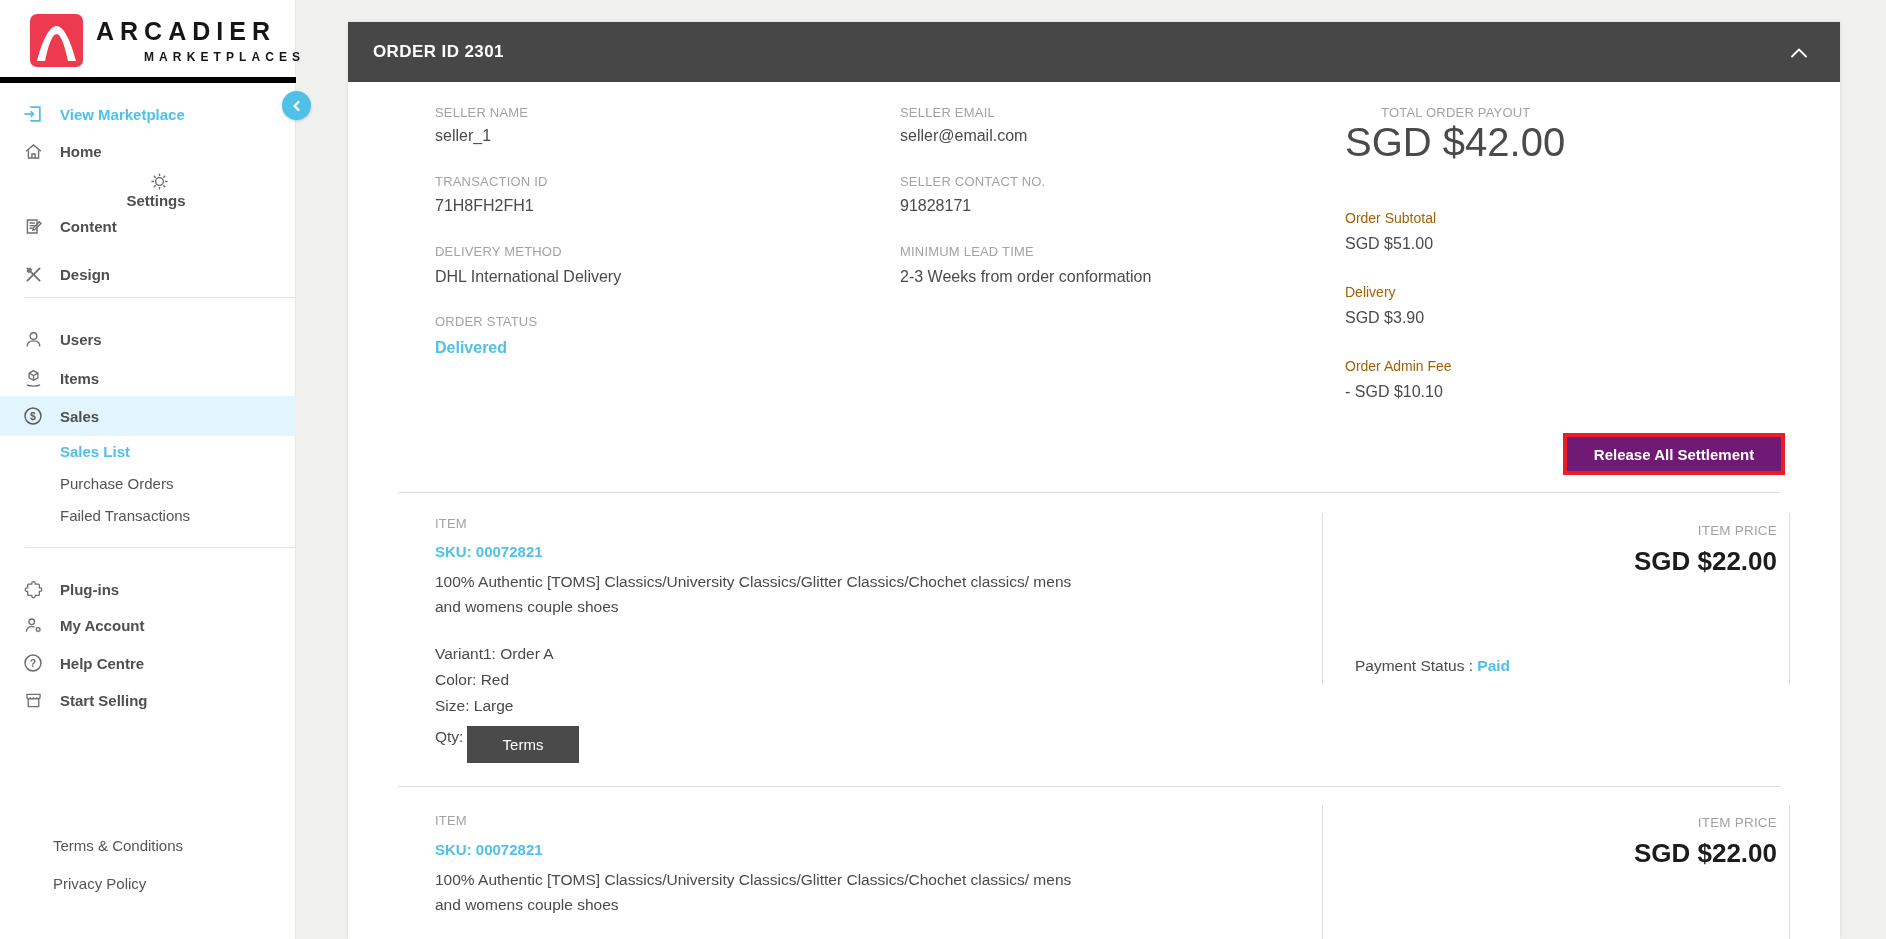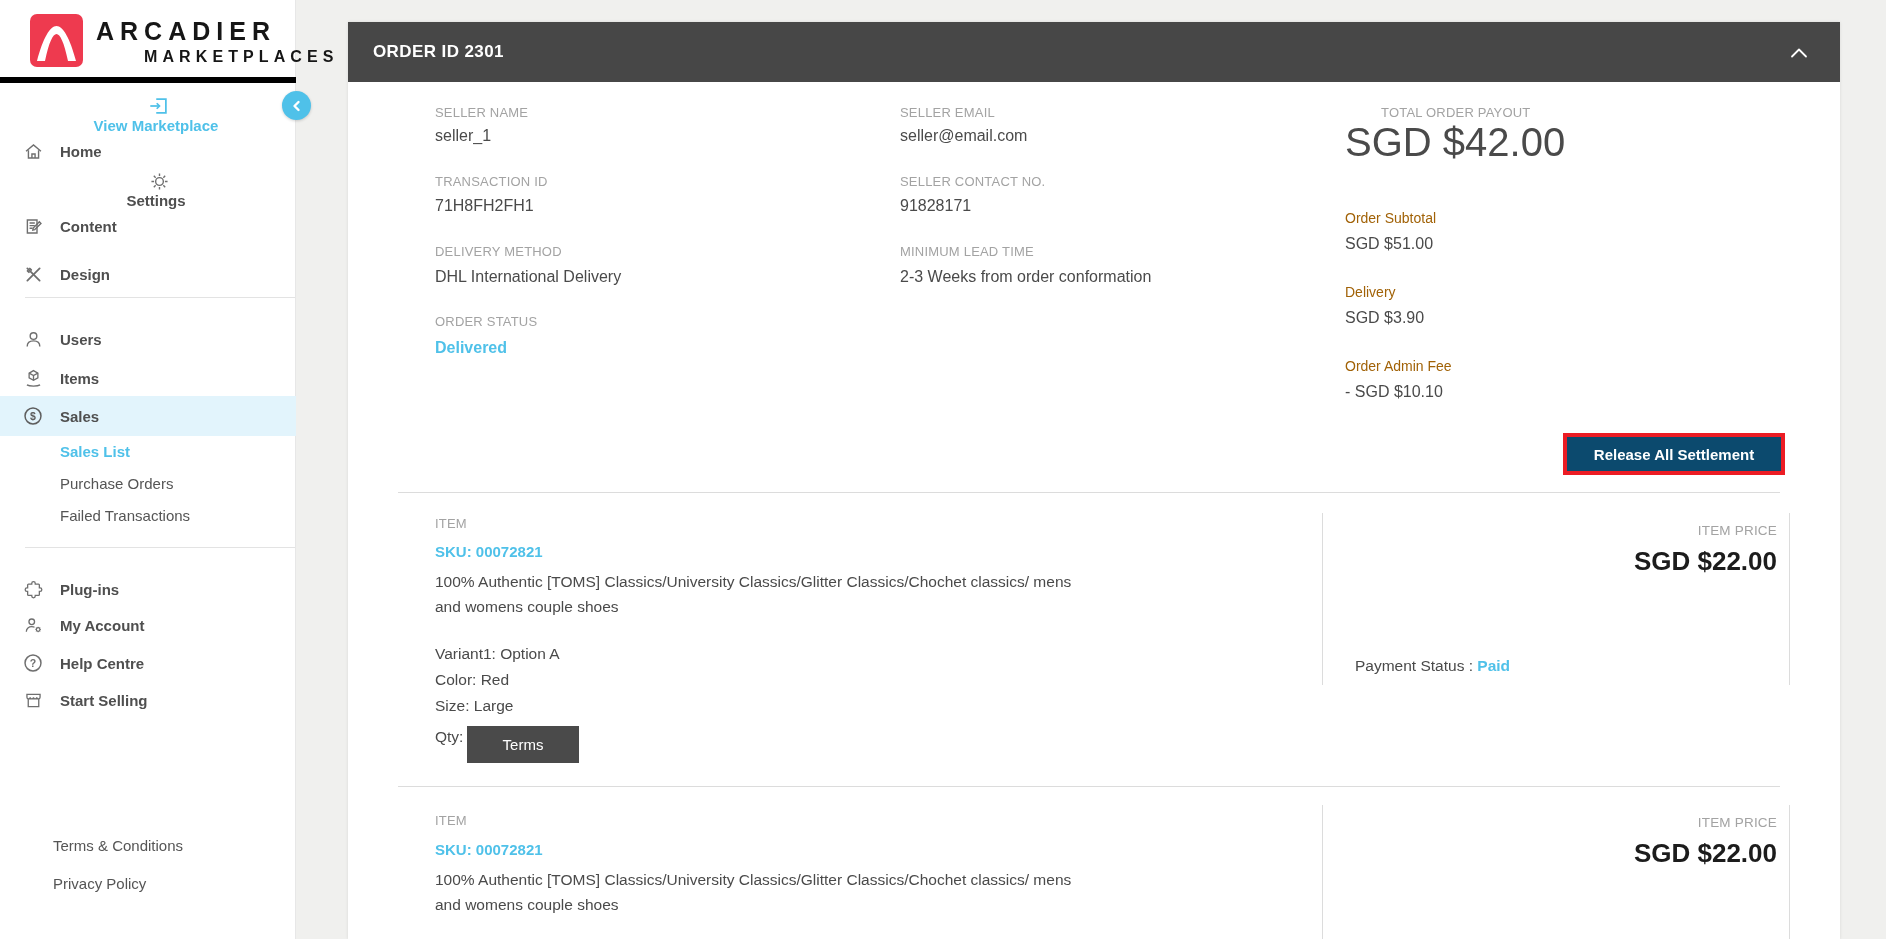--- a/index.html
+++ b/index.html
@@ -16,21 +16,21 @@
     position:absolute; left:0; top:0; width:296px; height:939px;
     background:#ffffff; border-right:1px solid #e7e7e7; z-index:2;
   }
   .logo-block { position:absolute; left:0; top:0; width:296px; height:83px; border-bottom:6px solid #000000;text-decoration:underline; }
   .logo-mark { position:absolute; left:30px; top:14px; width:53px; height:53px; }
   .wordmark { position:absolute; left:96px; top:17px; }
   .wordmark .brand-name {
     font-size:25px; font-weight:700; letter-spacing:6px; color:#161616; line-height:28px; white-space:nowrap;
   }
   .wordmark .brand-sub {
-    font-size:16px; font-weight:700; letter-spacing:5.1px; color:#161616; line-height:16px; margin-top:4px; white-space:nowrap;padding-left:48px;
+    font-size:12px; font-weight:700; letter-spacing:5.1px; color:#161616; line-height:16px; margin-top:4px; white-space:nowrap;padding-left:48px;
   }
   .collapse-btn {
     position:absolute; left:282px; top:91px; width:29px; height:29px; border-radius:50%;
     background:#4fc1e9; z-index:5; display:flex; align-items:center; justify-content:center;
     box-shadow:0 1px 3px rgba(0,0,0,.18); cursor:pointer;
   }
   .nav-row {
     position:absolute; left:0; width:296px; height:38px;
     display:flex; align-items:center; cursor:pointer;
   }
@@ -60,21 +60,21 @@
   .collapse-chevron { position:absolute; right:28px; top:18px; width:26px; height:26px; cursor:pointer; }
 
   .flabel { position:absolute; font-size:13px; color:#a3a3a3; letter-spacing:.2px; white-space:nowrap; }
   .flabel2 { position:absolute; font-size:14px; color:#a16207; white-space:nowrap; }
   .fvalue { position:absolute; font-size:16px; color:#4a4a4a; white-space:nowrap; }
   .fvalue.blue { color:#4fc1e9; font-weight:600; }
   .big-total { position:absolute; font-size:40px; font-weight:400; color:#4a4a4a; white-space:nowrap; }
 
   .release-wrap {
     position:absolute; left:1215px; top:411px; width:222px; height:42px;
-    border:4px solid #ec1c24; background:#0c4a6e;
+    border:4px solid #ec1c24; background:#701a75;
     display:flex; align-items:center; justify-content:center; cursor:pointer;
   }
   .release-wrap .btn-label { color:#ffffff; font-size:15px; font-weight:600; }
 
   .hdivider { position:absolute; left:50px; width:1382px; height:1px; background:#dcdcdc; }
 
   .item-title { position:absolute; width:650px; font-size:15.5px; line-height:25px; color:#4a4a4a; }
   .attr-line { position:absolute; font-size:15.5px; color:#4a4a4a; white-space:nowrap; }
   .view-btn {
     position:absolute; left:119px; width:112px; height:37px; background:#4a4a4a;
@@ -102,21 +102,21 @@
         <rect x="0" y="0" width="53" height="53" rx="7" fill="#ee3a4f"></rect>
         <path d="M7 47 C13 24, 20 12, 26.5 12 C33 12, 40 24, 46 47 L38 47 C34 28, 30 20, 26.5 20 C23 20, 19 28, 15 47 Z" fill="#ffffff"></path>
       </svg>
     </div>
     <div class="wordmark">
       <div class="brand-name">ARCADIER</div>
       <div class="brand-sub">MARKETPLACES</div>
     </div>
   </div>
 
-  <div class="nav-row accent" style="top:95px;flex-direction:column;">
+  <div class="nav-row accent" style="top:95px;">
     <span class="nicon">
       <svg width="22" height="22" viewBox="0 0 24 24" fill="none" stroke="#4fc1e9" stroke-width="1.9">
         <path d="M9 4.5h10.5v15H9"></path>
           <path d="M2.5 12h10"></path>
           <path d="M9.5 9l3 3-3 3"></path>
       </svg>
     </span>
     <span class="nlabel">View Marketplace</span>
   </div>
 
@@ -310,21 +310,21 @@
   <div class="release-wrap">
     <span class="btn-label">Release All Settlement</span>
   </div>
 
   <div class="hdivider" style="top:470px;"></div>
 
   <div class="flabel" style="left:87px; top:494px;">ITEM</div>
   <div class="fvalue blue" style="left:87px; top:521px; font-size:15px;">SKU: 00072821</div>
   <div class="item-title" style="left:87px; top:547px;">100% Authentic [TOMS] Classics/University Classics/Glitter Classics/Chochet classics/ mens and womens couple shoes</div>
 
-  <div class="attr-line" style="left:87px; top:623px;">Variant1: Option A</div>
+  <div class="attr-line" style="left:87px; top:623px;">Variant1: Order A</div>
   <div class="attr-line" style="left:87px; top:649px;">Color: Red</div>
   <div class="attr-line" style="left:87px; top:675px;">Size: Large</div>
   <div class="attr-line" style="left:87px; top:706px;">Qty: 1</div>
 
   <div class="view-btn" style="top:704px;">
     <span>Terms</span>
   </div>
 
   <div class="price-cell" style="top:491px; height:172px;">
     <div class="price-label">ITEM PRICE</div>

